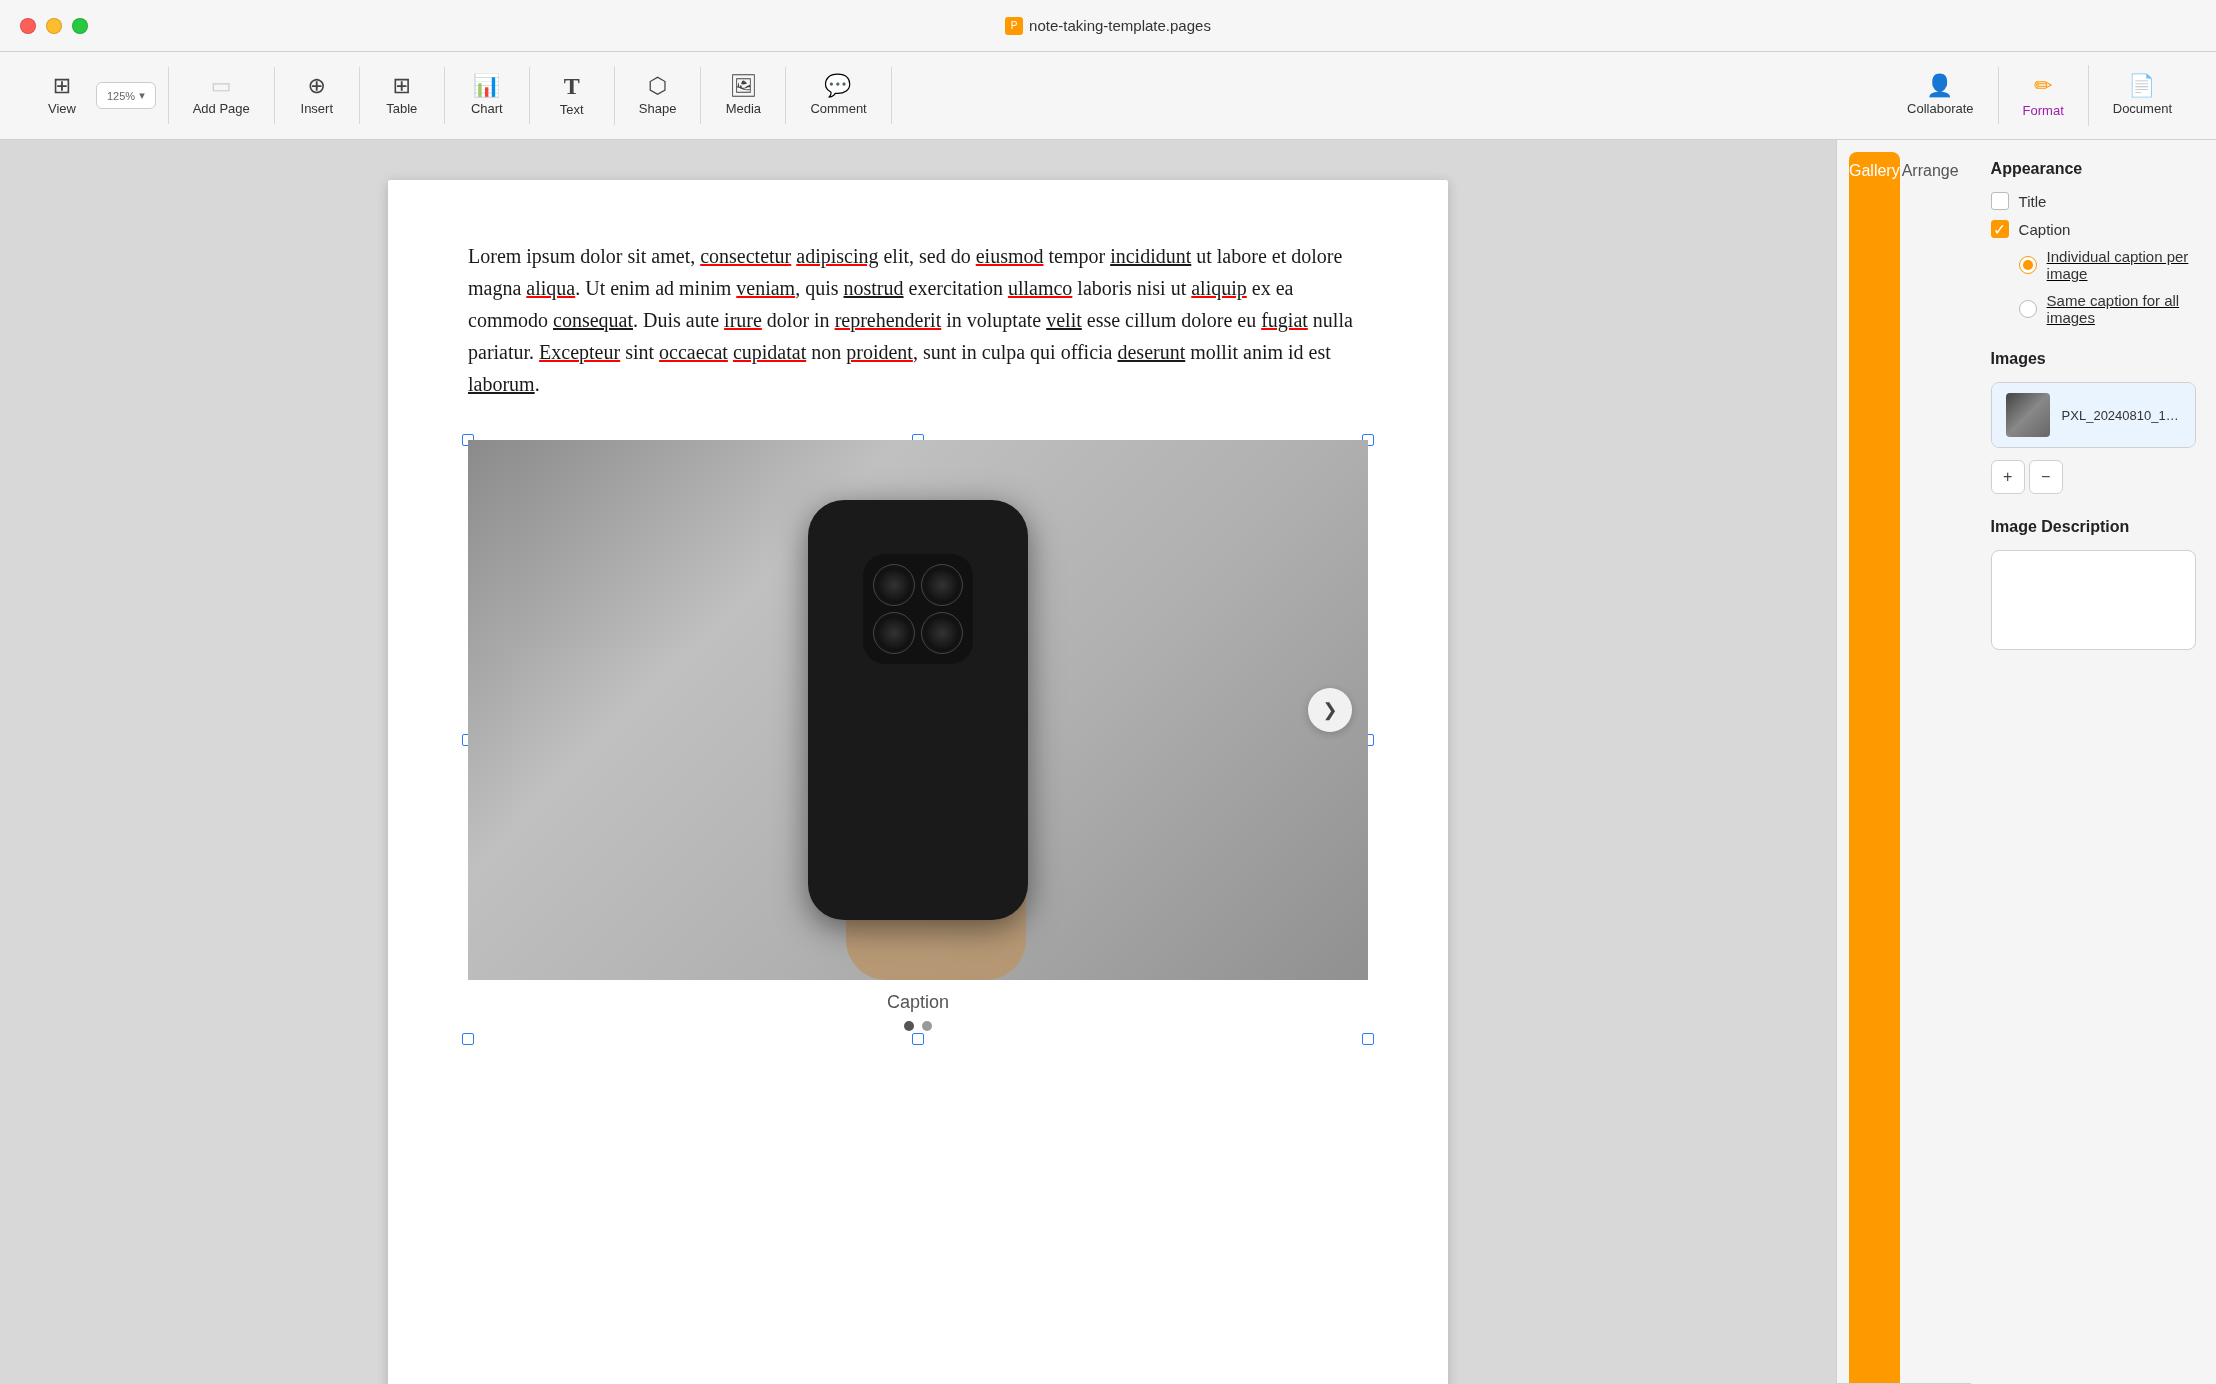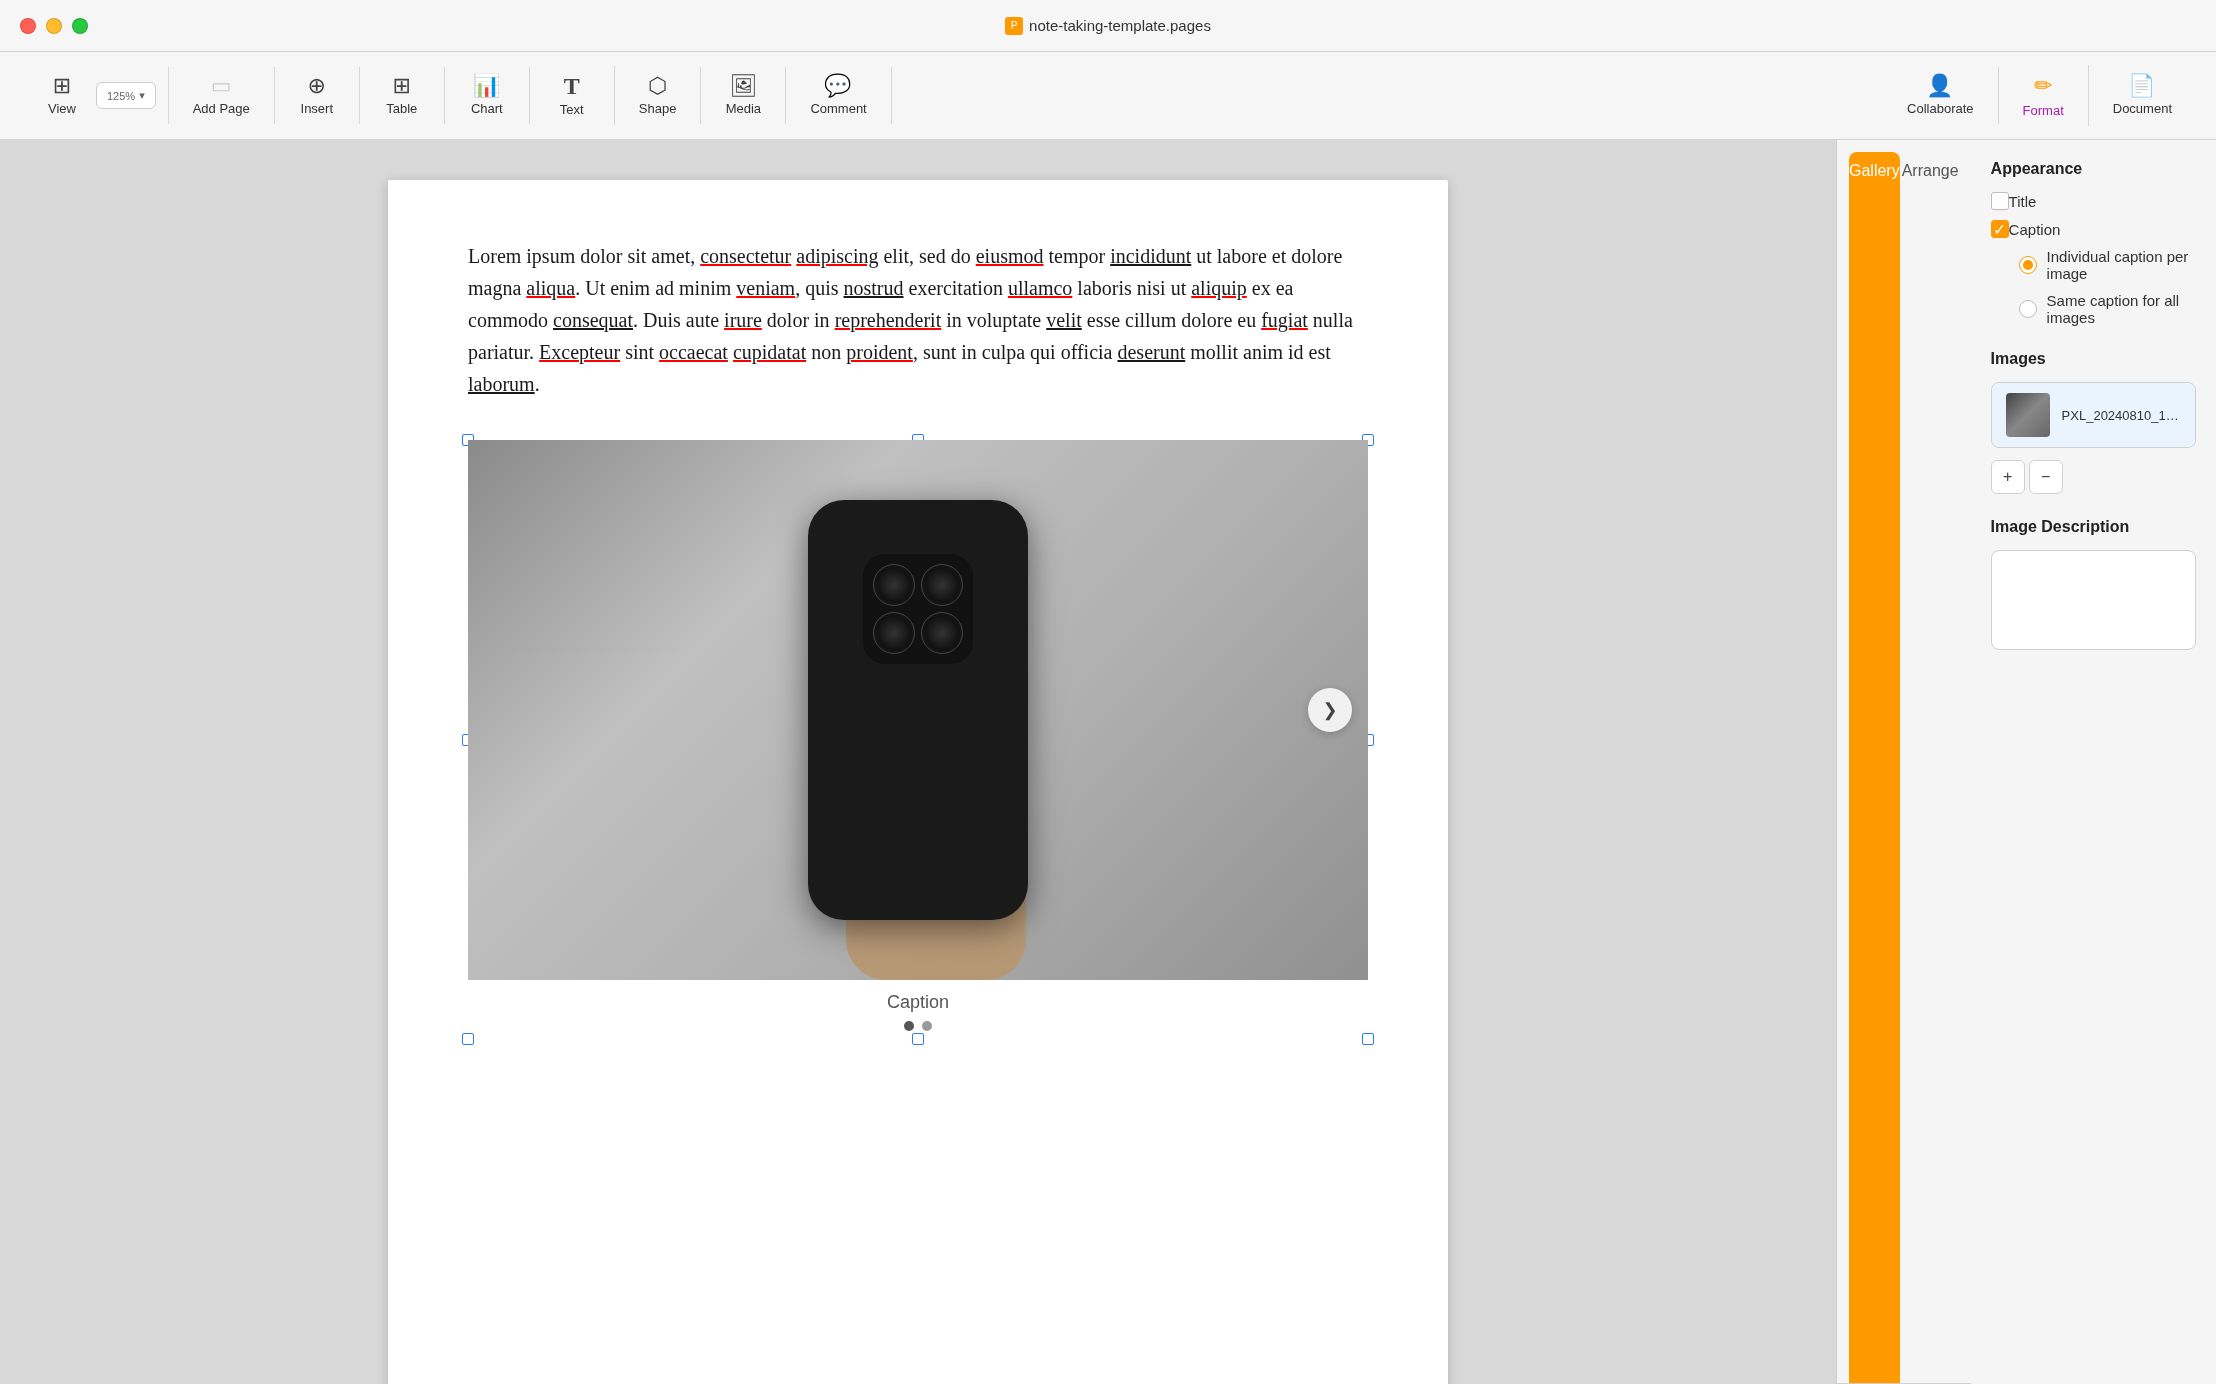--- a/index.html
+++ b/index.html
@@ -322,20 +322,21 @@
       font-size: 16px;
       font-weight: 600;
       color: #222;
       margin-bottom: 14px;
     }
 
     
     .checkbox-row {
       display: flex;
       align-items: center;
+      gap: 10px;
       margin-bottom: 10px;
     }
     .checkbox-box {
       width: 18px;
       height: 18px;
       border: 1.5px solid #bbb;
       border-radius: 3px;
       background: white;
       display: flex;
       align-items: center;
@@ -352,20 +353,21 @@
       color: #333;
     }
 
     
     .radio-row {
       display: flex;
       align-items: center;
       gap: 10px;
       margin-bottom: 10px;
       margin-left: 28px;
+      text-decoration: underline;
     }
     .radio-circle {
       width: 18px;
       height: 18px;
       border-radius: 50%;
       border: 1.5px solid #bbb;
       background: white;
       display: flex;
       align-items: center;
       justify-content: center;

